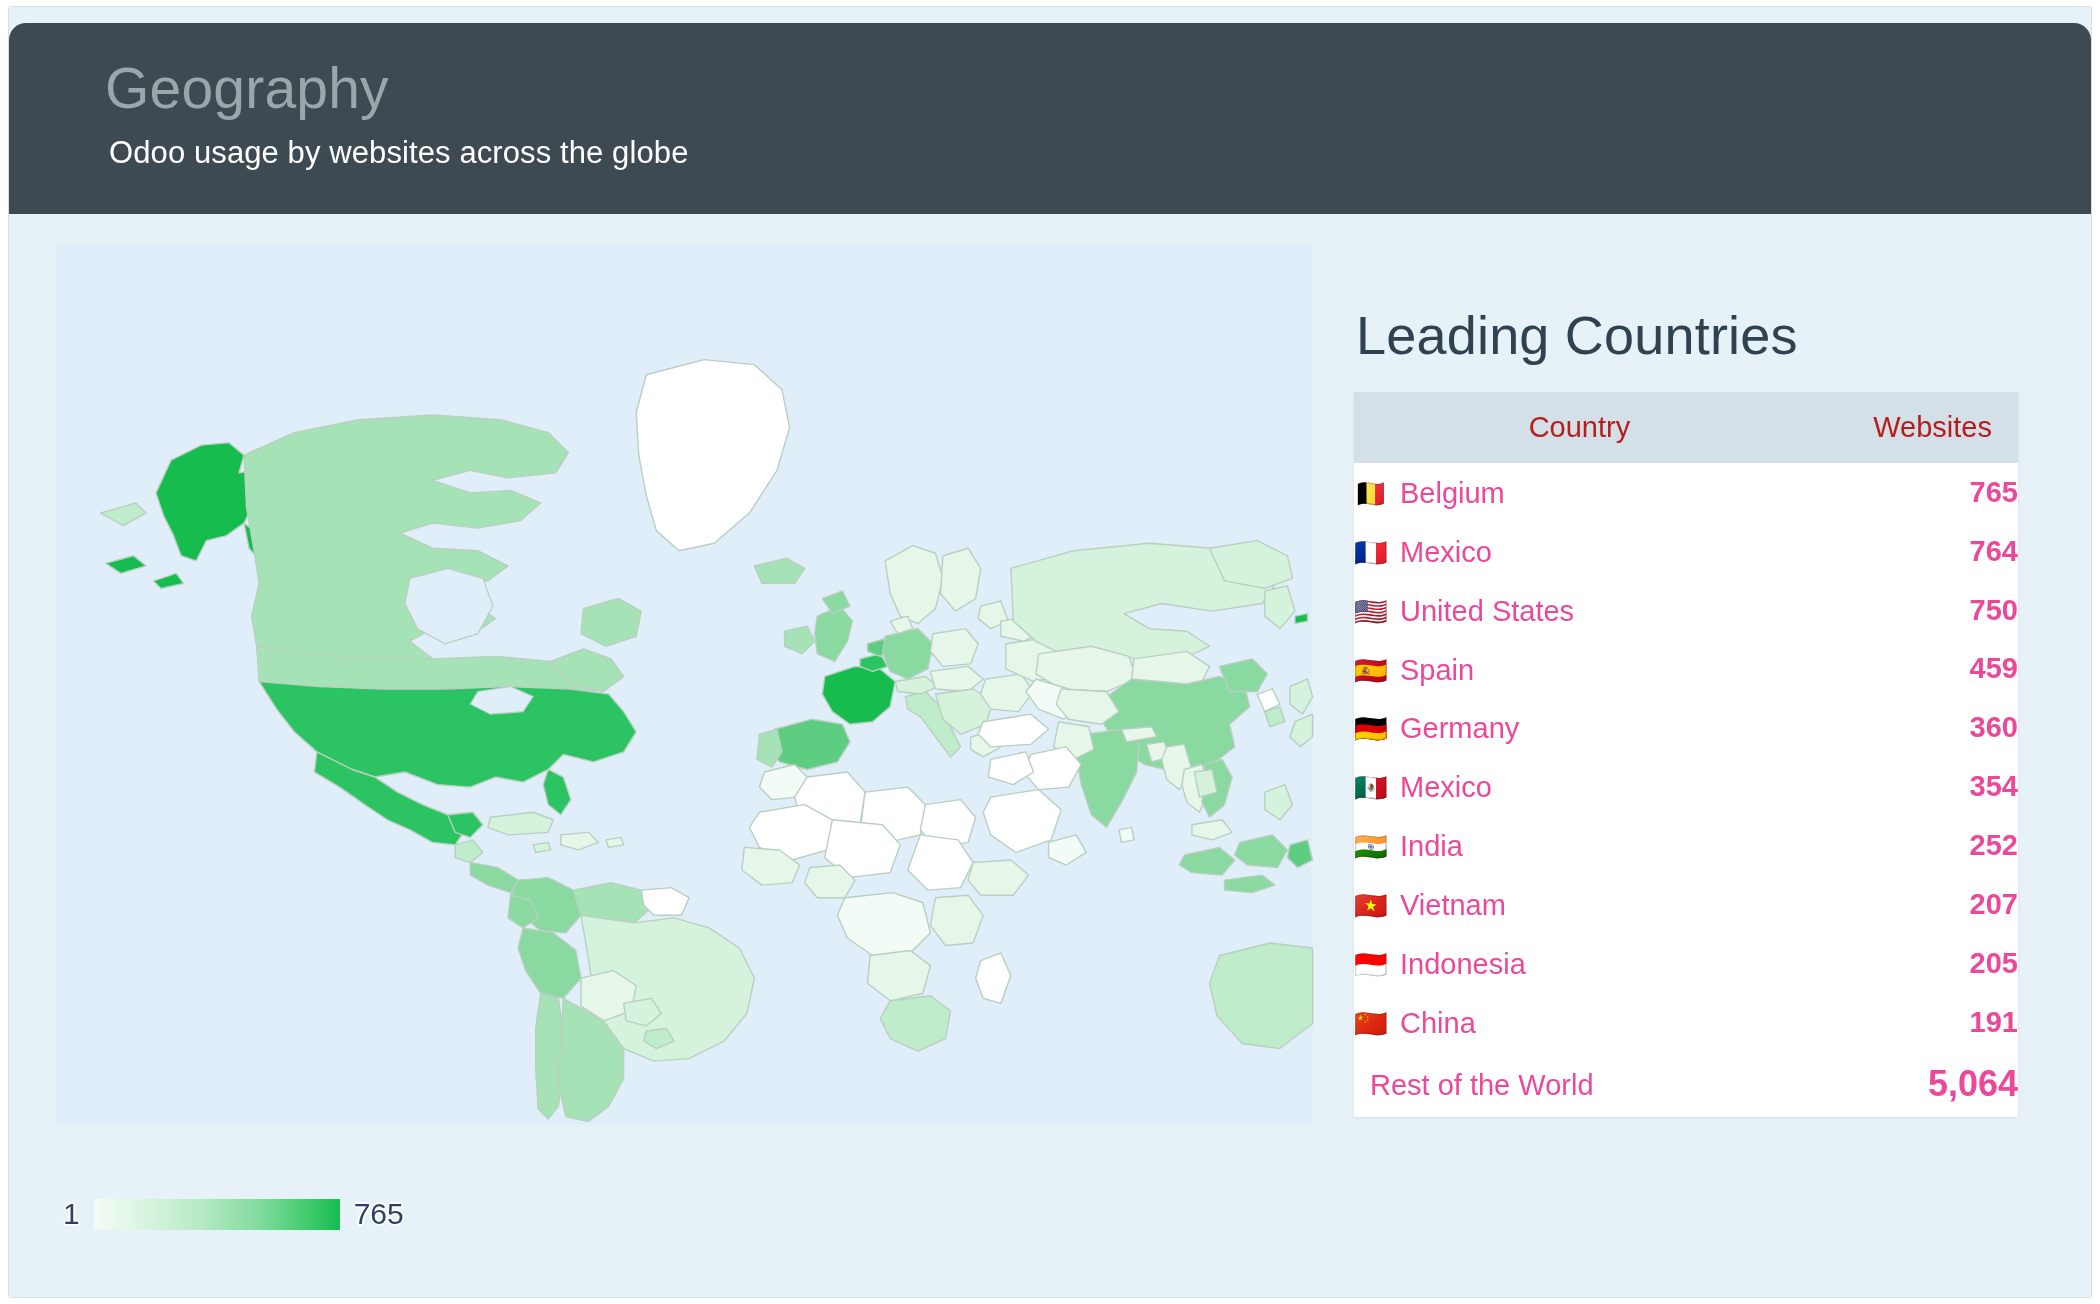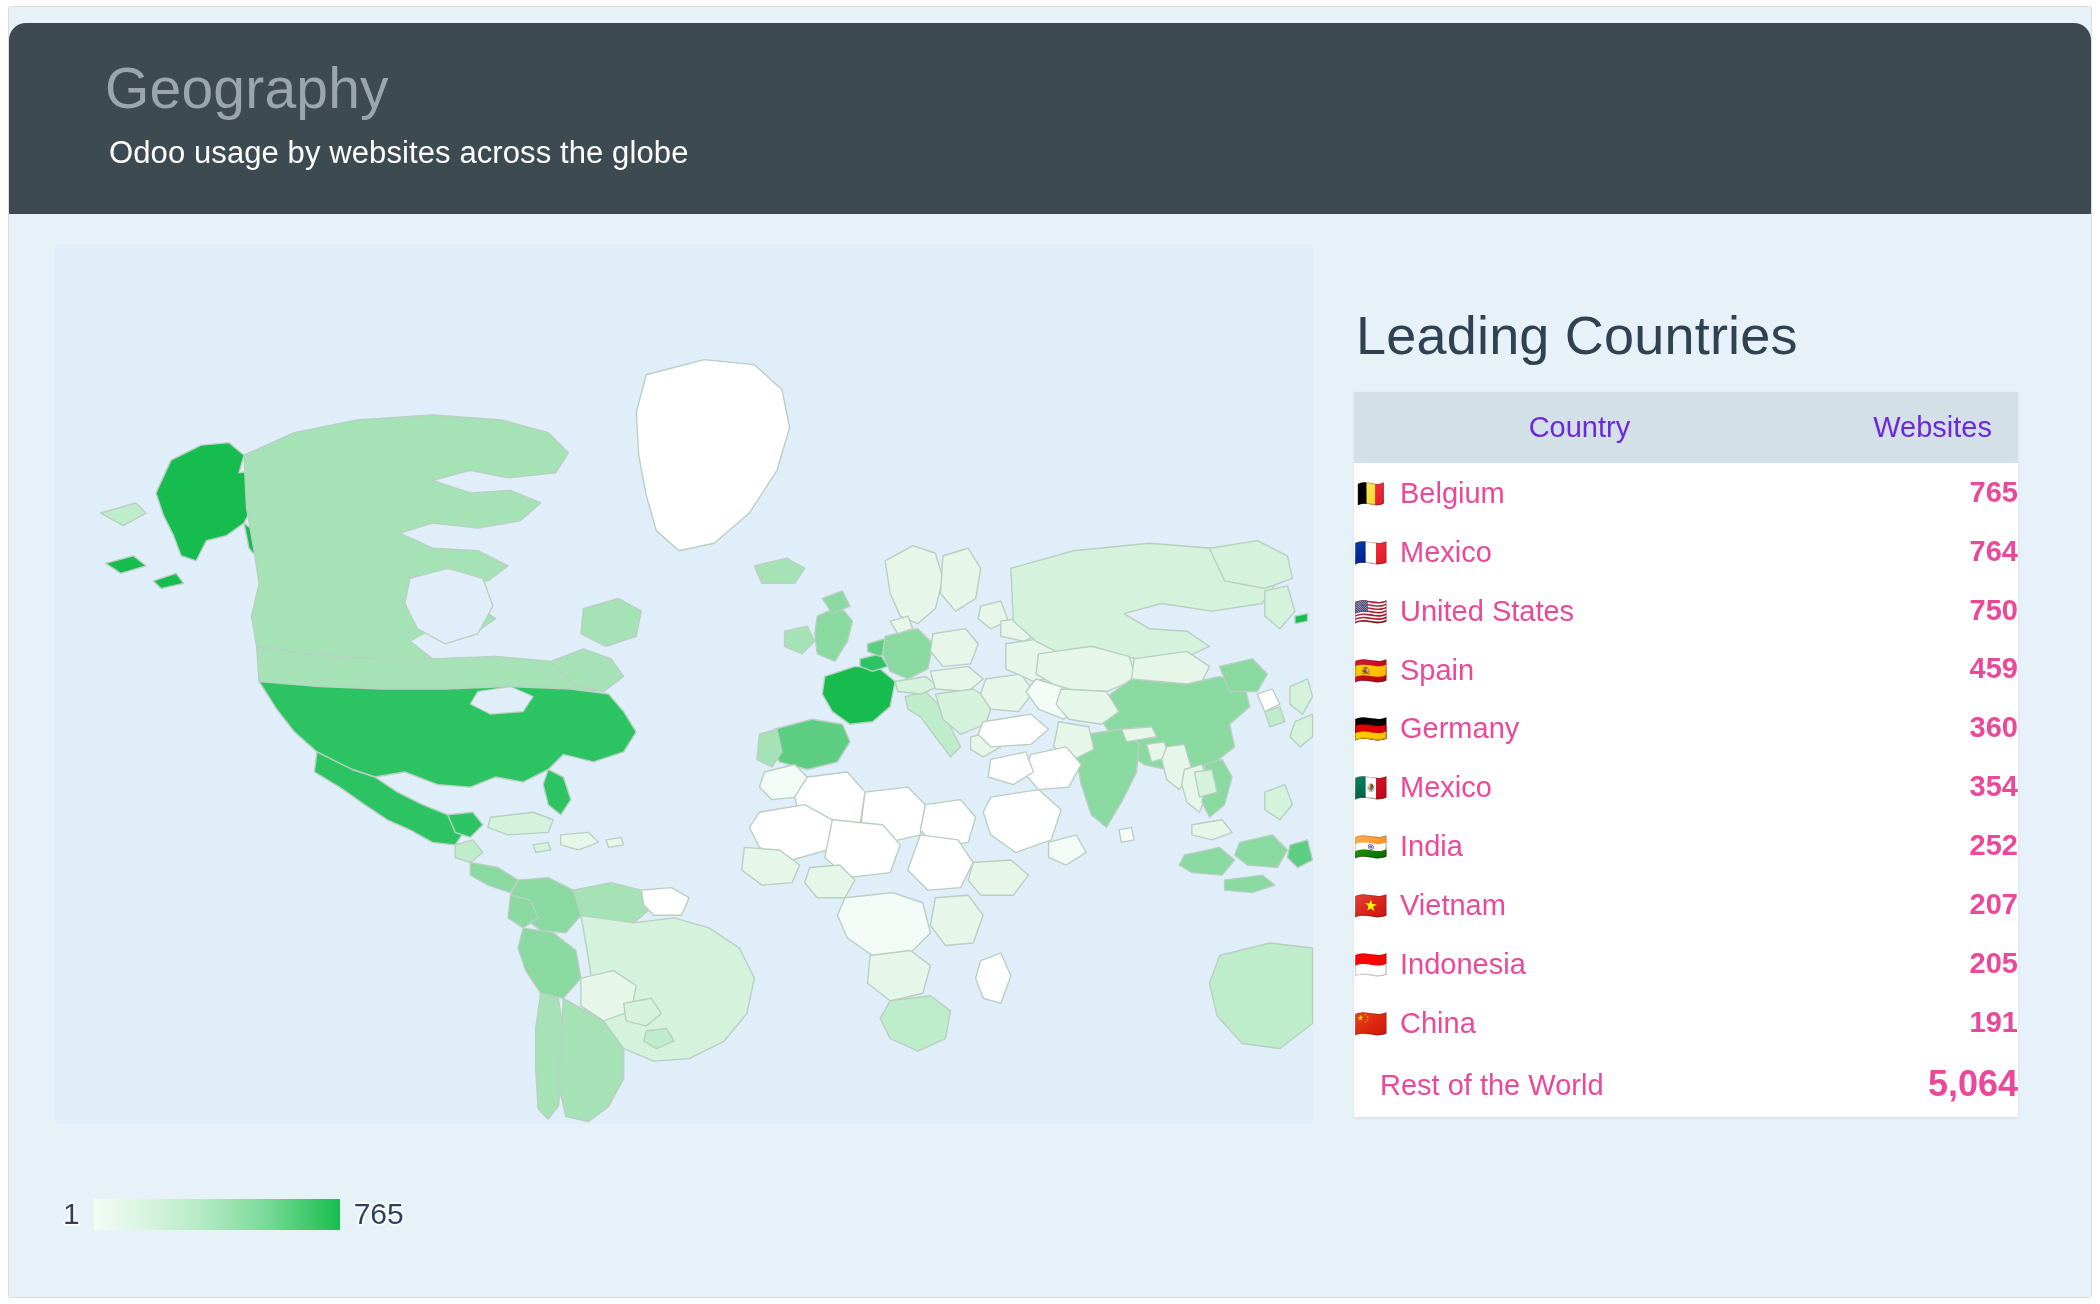--- a/index.html
+++ b/index.html
@@ -136,21 +136,21 @@
   }
   table.leading {
     width: 100%;
     border-collapse: collapse;
     table-layout: fixed;
   }
   table.leading thead th {
     background: #d3e0e7;
     font-size: 29px;
     font-weight: 400;
-    color: #6d28d9;
+    color: #b91c1c;
     padding: 19px 0 19px 0;
     text-align: center;
   }
   table.leading thead th.col-country { width: 62%; text-align: center; padding-left: 40px; }
   table.leading thead th.col-websites { width: 38%; text-align: right; padding-right: 26px; margin-top: 45px; }
 
   table.leading tbody td {
     font-size: 29px;
     color: #ec4899;
     padding: 12px 0 12px 0;
@@ -169,21 +169,21 @@
     display: inline-block;
     width: 34px;
     margin-right: 12px;
     font-size: 27px;
     line-height: 1;
     vertical-align: -2px;
     text-align: left;
   }
   .cname { vertical-align: middle; }
 
-  tr.rest td.country-cell { padding-left: 26px; }
+  tr.rest td.country-cell { padding-left: 16px; }
   tr.rest td.websites-cell { font-size: 36px; }
   tr.rest td { padding-top: 16px; padding-bottom: 20px; }
 </style>
 </head>
 <body>
 
 <div class="page">
   <div class="card">
 
     <div class="header">

